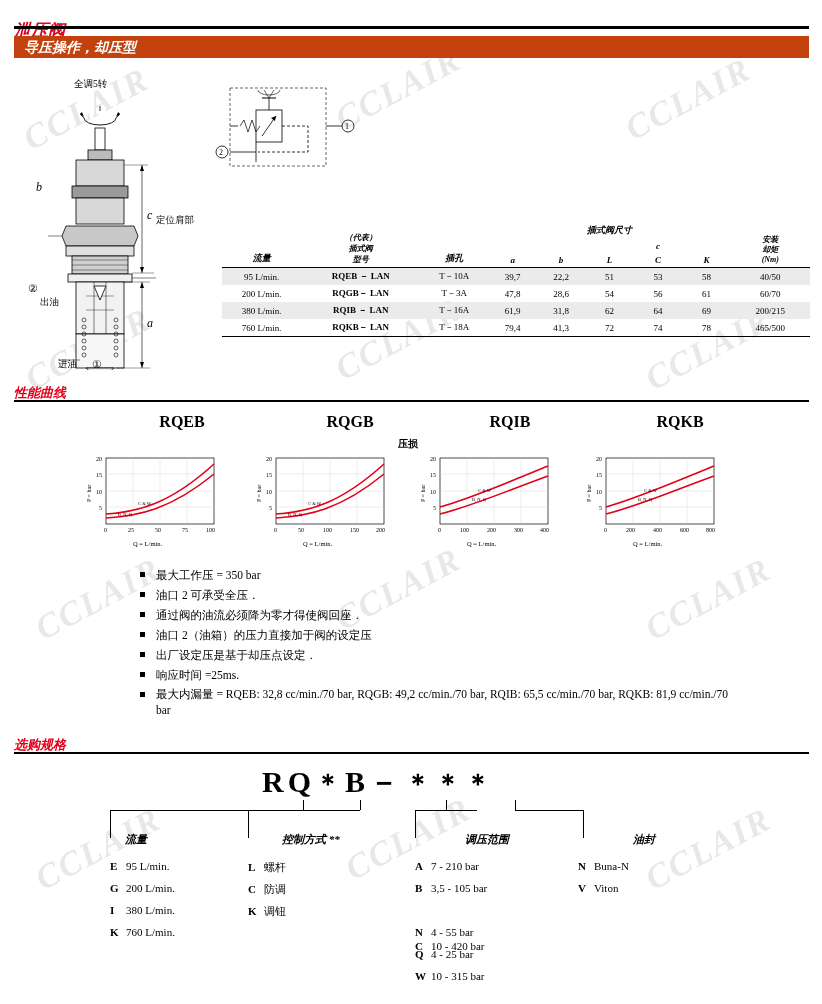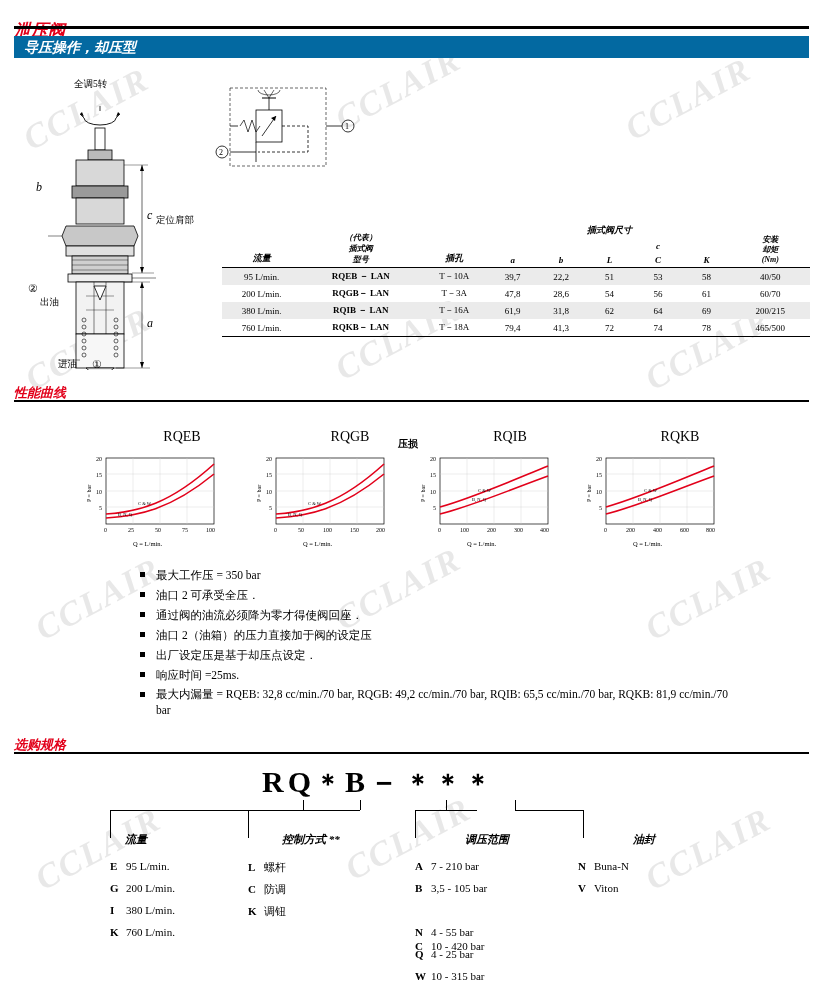--- a/index.html
+++ b/index.html
@@ -33,21 +33,21 @@
   .title-main {
     position:absolute; left:14px; top:19px;
     font-size:17px; font-weight:bold; font-style:italic;
     color:#e2001a;
   }
   .title-main-underline {
     position:absolute; left:14px; top:26px; width:795px; height:3px; background:#000;
   }
   .redbar {
     position:absolute; left:14px; top:36px; width:795px; height:22px;
-    background:#0369a1;
+    background:#c2410c;
   }
   .redbar span {
     position:absolute; left:10px; top:3px;
     color:#fff; font-size:14px; font-weight:bold; font-style:italic;
   }
 
   .sec-title {
     position:absolute;
     font-size:13px; font-weight:bold; font-style:italic; color:#e2001a;
   }
@@ -73,21 +73,21 @@
   .spec-table .hdr { font-style:italic; font-weight:bold; font-size:9px; }
   .spec-table .rowdata td { font-size:9px; }
   .spec-table .rowdata.alt { background:#ebebeb; }
   .spec-table .model { font-weight:bold; font-size:9.5px; }
   .line-top td { border-top:1px solid #000; }
   .line-bot td { border-bottom:1px solid #000; }
   .hdr-c-span { border-bottom:1px solid #000; }
 
   
   .curve-name {
-    position:absolute; font-size:14px; font-weight:normal; text-align:center; width:120px;margin-top:16px;
+    position:absolute; font-size:16px; font-weight:bold; text-align:center; width:120px;
   }
   .curve-box { position:absolute; }
 
   
   .bullets { position:absolute; left:140px; top:566px; width:600px; font-size:11.5px; line-height:18px; }
   .bullets li { list-style:none; position:relative; margin-bottom:2px; }
   .bullets li:before {
     content:""; position:absolute; left:-16px; top:6px;
     width:5px; height:5px; background:#000;
   }

